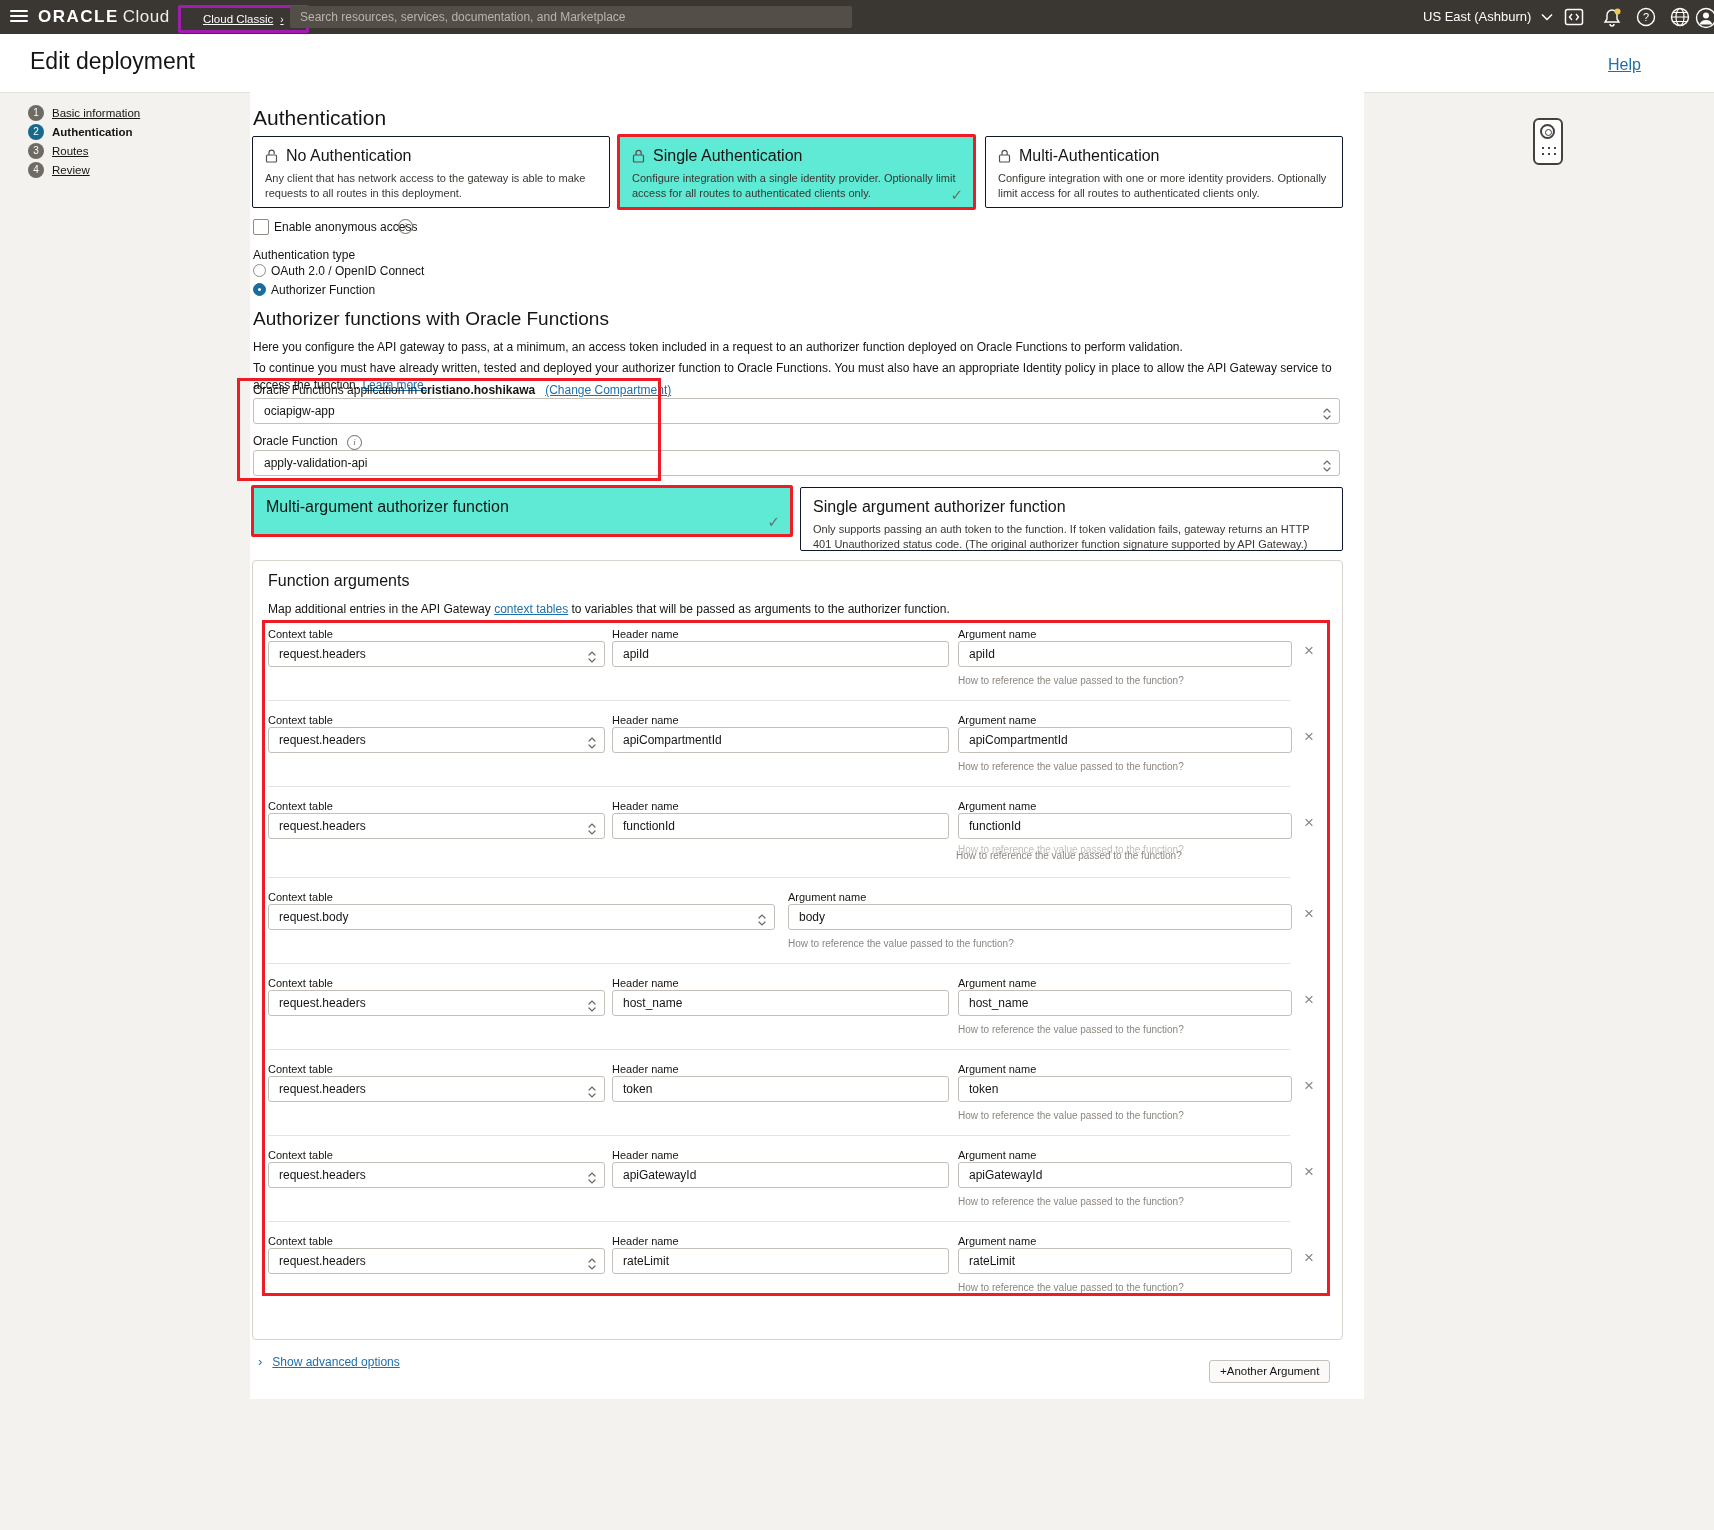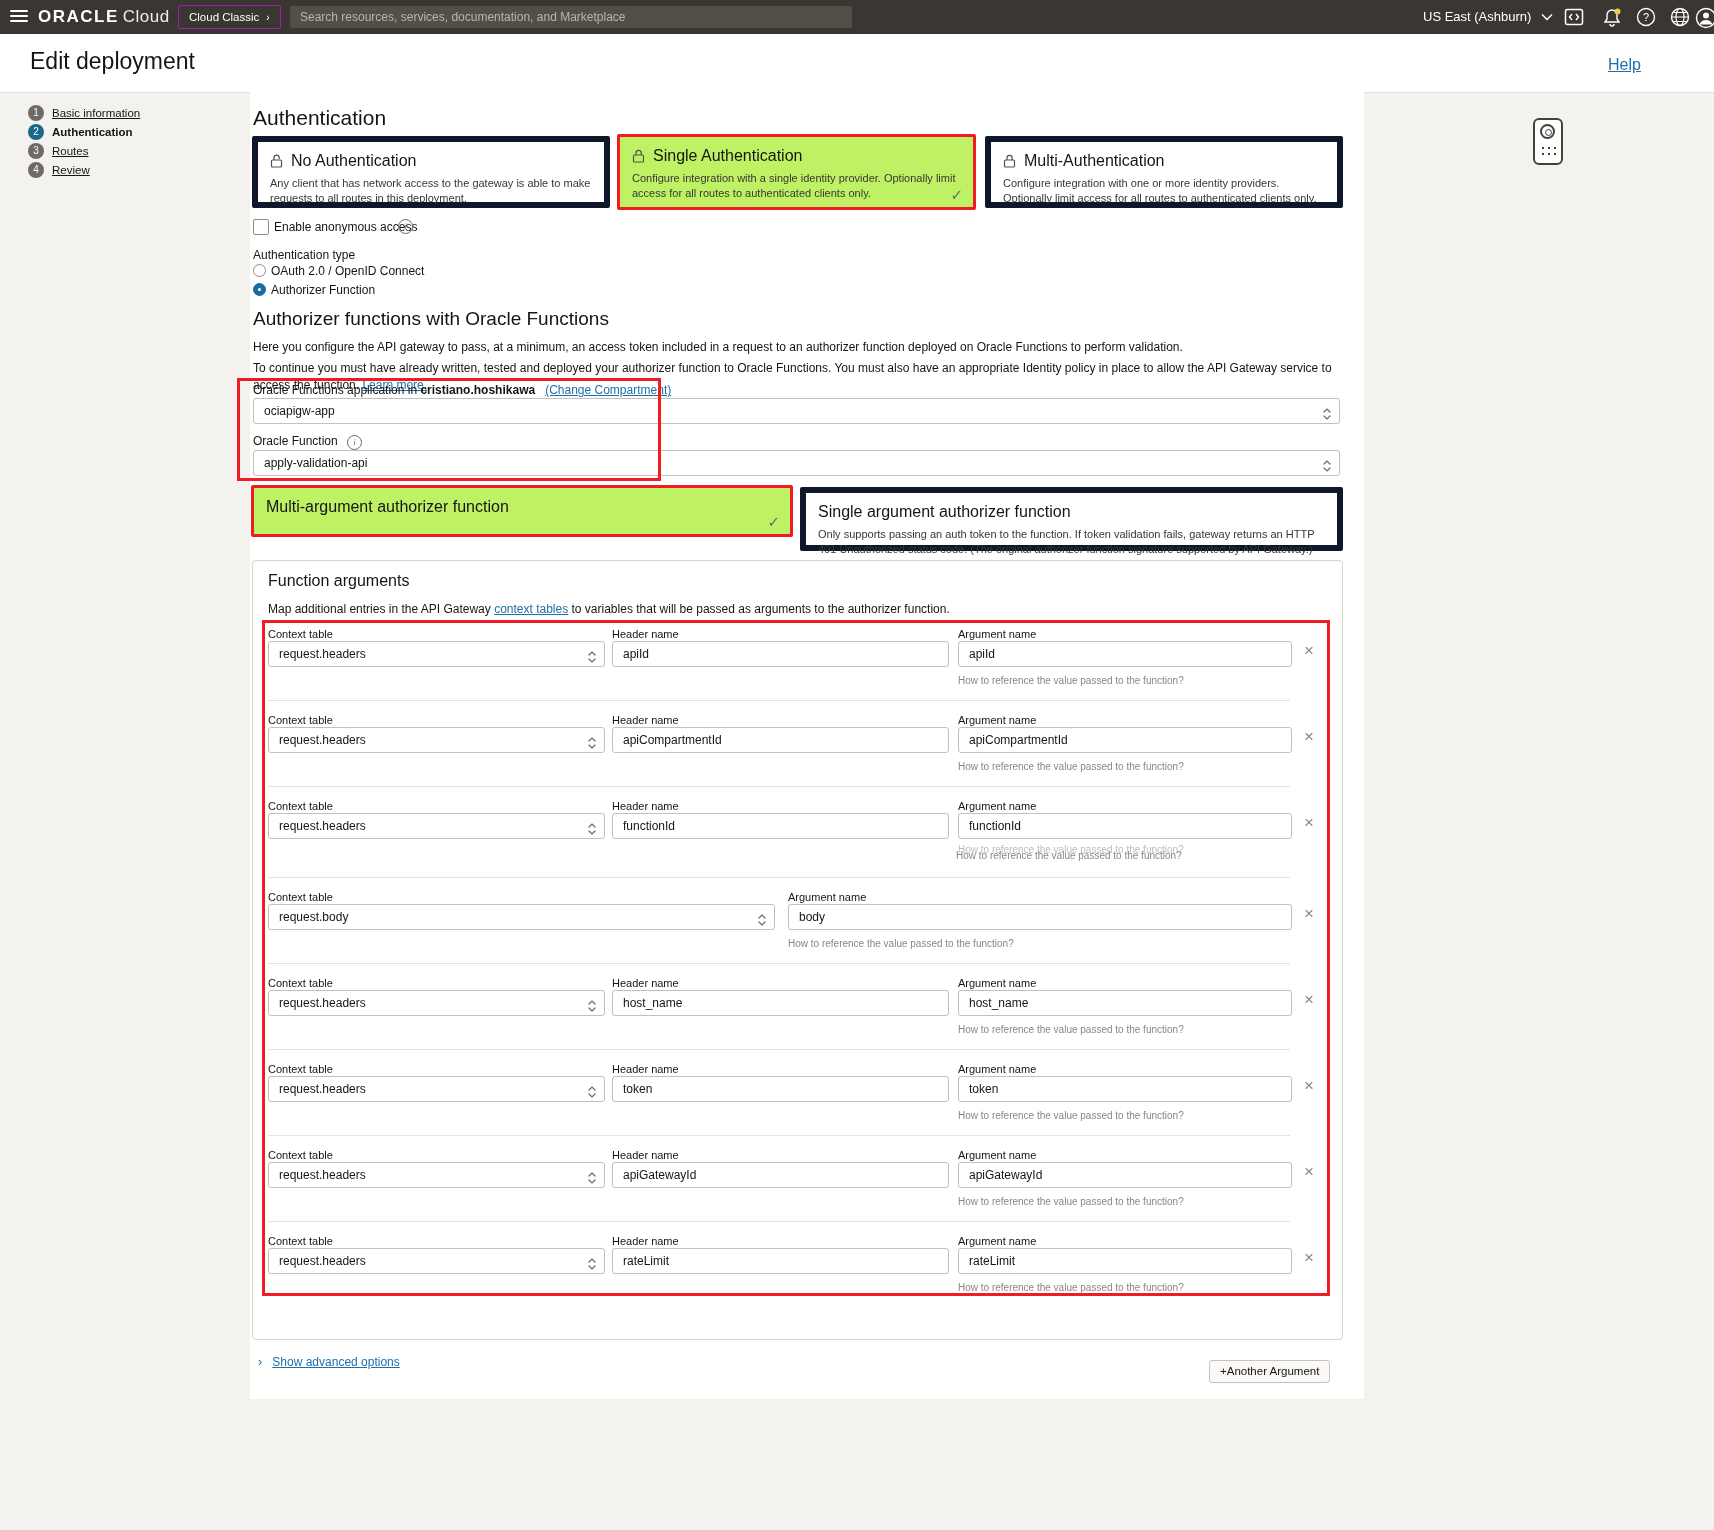--- a/index.html
+++ b/index.html
@@ -9,22 +9,22 @@
     background:#f4f2ef;color:#161513;
   }
   .abs{position:absolute;}
   
   .topbar{left:0;top:0;width:1714px;height:34px;background:#3a3631;}
   .hamburger{left:10px;top:10px;width:18px;height:14px;cursor:pointer;}
   .hamburger span{display:block;height:2px;background:#fff;margin-bottom:3px;border-radius:1px;}
   .brand{left:38px;top:0;height:34px;line-height:34px;color:#fff;font-size:17px;letter-spacing:.5px;}
   .brand b{font-weight:bold;letter-spacing:1.5px;}
   .brand .cloud{font-weight:300;color:#efedea;margin-left:4px;}
-  .chip{left:178px;top:5px;height:22px;line-height:22px;padding:0 10px;border:1px solid #a21caf;
-        border-radius:2px;color:#fff;font-size:11.5px;cursor:pointer;}
+  .chip{left:178px;top:5px;height:22px;line-height:22px;padding:0 22px;border:3px solid #a21caf;
+        border-radius:2px;color:#fff;font-size:11.5px;cursor:pointer;text-decoration:underline;}
   .chip .chev{margin-left:7px;font-size:10px;}
   .searchbox{left:290px;top:6px;width:562px;height:22px;background:#534e48;border:none;border-radius:2px;
         color:#e8e5e1;font-size:12px;padding:0 10px;box-sizing:border-box;outline:none;}
   .searchbox::placeholder{color:#b9b4ae;}
   .region{top:0;height:34px;line-height:34px;color:#fff;font-size:13px;cursor:pointer;}
   .tbicon{top:7px;width:20px;height:20px;cursor:pointer;}
   
   .pagehead{left:0;top:34px;width:1714px;height:58px;background:#fff;border-bottom:1px solid #e3e0db;}
   .pagetitle{left:30px;top:48px;font-size:23px;color:#161513;}
   a.link{color:#1f6fab;text-decoration:underline;cursor:pointer;}
@@ -34,25 +34,25 @@
   .stepnum{display:inline-block;width:16px;height:16px;border-radius:50%;background:#6e6a64;color:#fff;
         font-size:10px;text-align:center;line-height:16px;vertical-align:middle;margin-right:8px;}
   .stepnum.active{background:#19698c;}
   .steplabel{color:#161513;text-decoration:underline;cursor:pointer;vertical-align:middle;}
   .steplabel.active{font-weight:bold;text-decoration:none;cursor:default;}
   
   .mainpanel{left:250px;top:92px;width:1114px;height:1307px;background:#fff;}
   .h-auth{left:253px;top:106px;font-size:21px;}
   .h-authz{left:253px;top:308px;font-size:19px;}
   .para{left:253px;font-size:12px;color:#161513;width:1088px;line-height:1.4;}
-  .card{box-sizing:border-box;height:72px;background:#fff;border:6px solid #0f172a;border-radius:2px;
+  .card{box-sizing:border-box;height:72px;background:#fff;border:1px solid #0f172a;border-radius:2px;
         padding:10px 12px;cursor:pointer;}
   .card .ctitle{font-size:16px;color:#161513;display:flex;align-items:center;gap:8px;}
   .card .cdesc{font-size:11px;color:#3a3632;margin-top:6px;line-height:1.35;}
-  .card.selected{background:#bef264;}
+  .card.selected{background:#5eead4;}
   .card.annotated{border:3px solid #ee1d25;}
   .cardcheck{position:absolute;right:10px;bottom:3px;font-size:15px;color:#627070;}
   .checkbox{width:14px;height:14px;border:1px solid #8f8a84;border-radius:2px;background:#fff;cursor:pointer;}
   .lbl12{font-size:12px;}
   .infoicon{display:inline-block;width:13px;height:13px;border:1px solid #6e6a64;border-radius:50%;
         color:#6e6a64;font-size:9px;text-align:center;line-height:13px;font-style:italic;font-family:"Liberation Serif",serif;}
   .radio{width:13px;height:13px;border:1px solid #8f8a84;border-radius:50%;background:#fff;cursor:pointer;box-sizing:border-box;}
   .radio.sel{background:#1a6b9f;border-color:#1a6b9f;position:relative;}
   .radio.sel::after{content:"";position:absolute;left:4px;top:4px;width:3px;height:3px;border-radius:50%;background:#fff;}
   .redbox{border:3px solid #ee1d25;pointer-events:none;z-index:5;}

